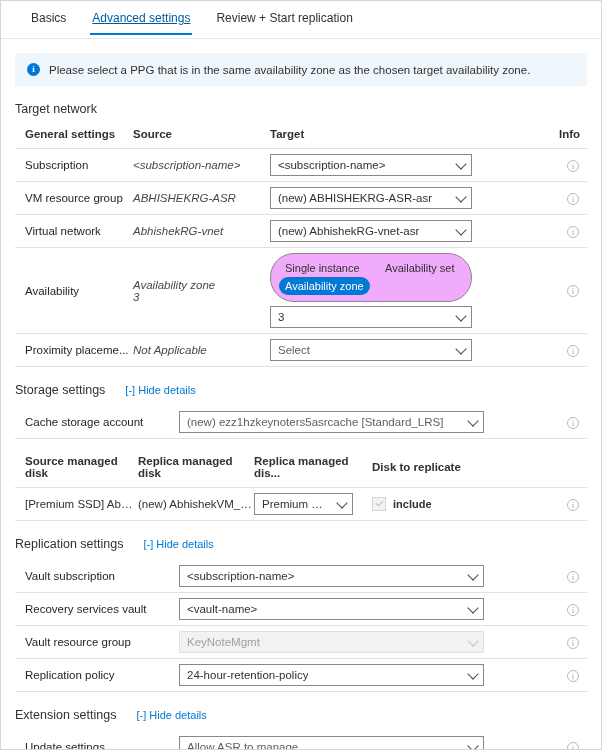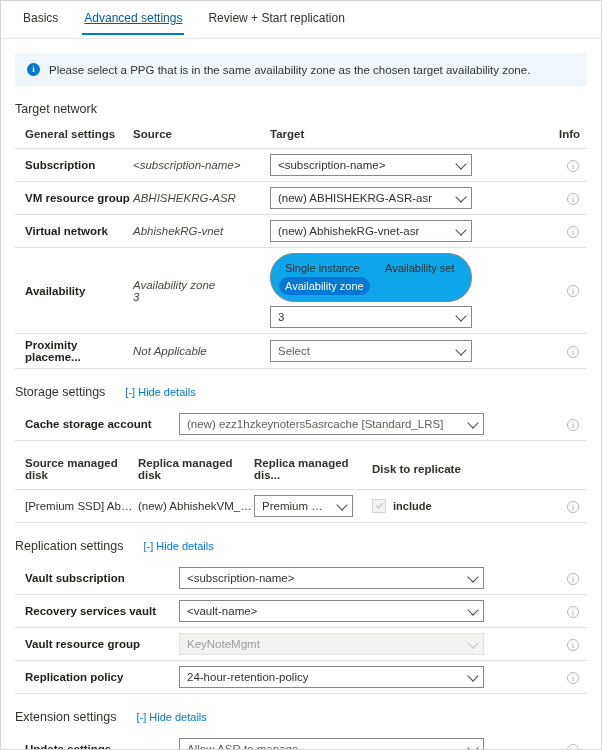--- a/index.html
+++ b/index.html
@@ -13,21 +13,21 @@
     color: #323130;
     overflow: hidden;
     position: relative;
     border: 1px solid #d6d6d6;
   }
 
   
   .tabbar {
     display: flex;
     align-items: flex-start;
-    padding: 8px 16px 0 20px;
+    padding: 8px 16px 0 28px;
     height: 38px;
     gap: 22px;
     border-bottom: 1px solid #e8e8e8;
   }
   .tab {
     font-size: 12px;
     color: #323130;
     padding: 2px 2px 8px 2px;
     cursor: pointer;
     white-space: nowrap;
@@ -88,21 +88,21 @@
     color: #323130;
     padding: 3px 0 8px 0;
     border-bottom: 1px solid #e1e1e1;
   }
   table.grid td {
     padding: 5px 0;
     border-bottom: 1px solid #e1e1e1;
     vertical-align: middle;
     font-size: 11.5px;
   }
-  .lbl { font-weight: bold; padding-left: 10px !important; color: #201f1e; }
+  .lbl { font-weight: normal; padding-left: 10px !important; color: #201f1e; }
   .src { font-style: italic; color: #4a4845; }
   .info-col { width: 28px; text-align: center; }
 
   .info-i {
     display: inline-block;
     width: 12px; height: 12px;
     border: 1px solid #b9b9b9;
     border-radius: 50%;
     color: #a9a9a9;
     font-size: 9px;
@@ -151,21 +151,21 @@
   .w-target { width: 202px; }
   .w-wide   { width: 305px; }
   .w-disk   { width: 99px; }
 
   
   .choice-box {
     border: 1px solid #8a8886;
     border-radius: 24px;
     width: 202px;
     padding: 5px 8px 6px 8px;
-    background: #0ea5e9;
+    background: #f0abfc;
   }
   .choice-row { line-height: 16px; }
   .choice {
     display: inline-block;
     font-size: 11px;
     color: #323130;
     padding: 1px 6px;
     border-radius: 9px;
     cursor: pointer;
     white-space: nowrap;

